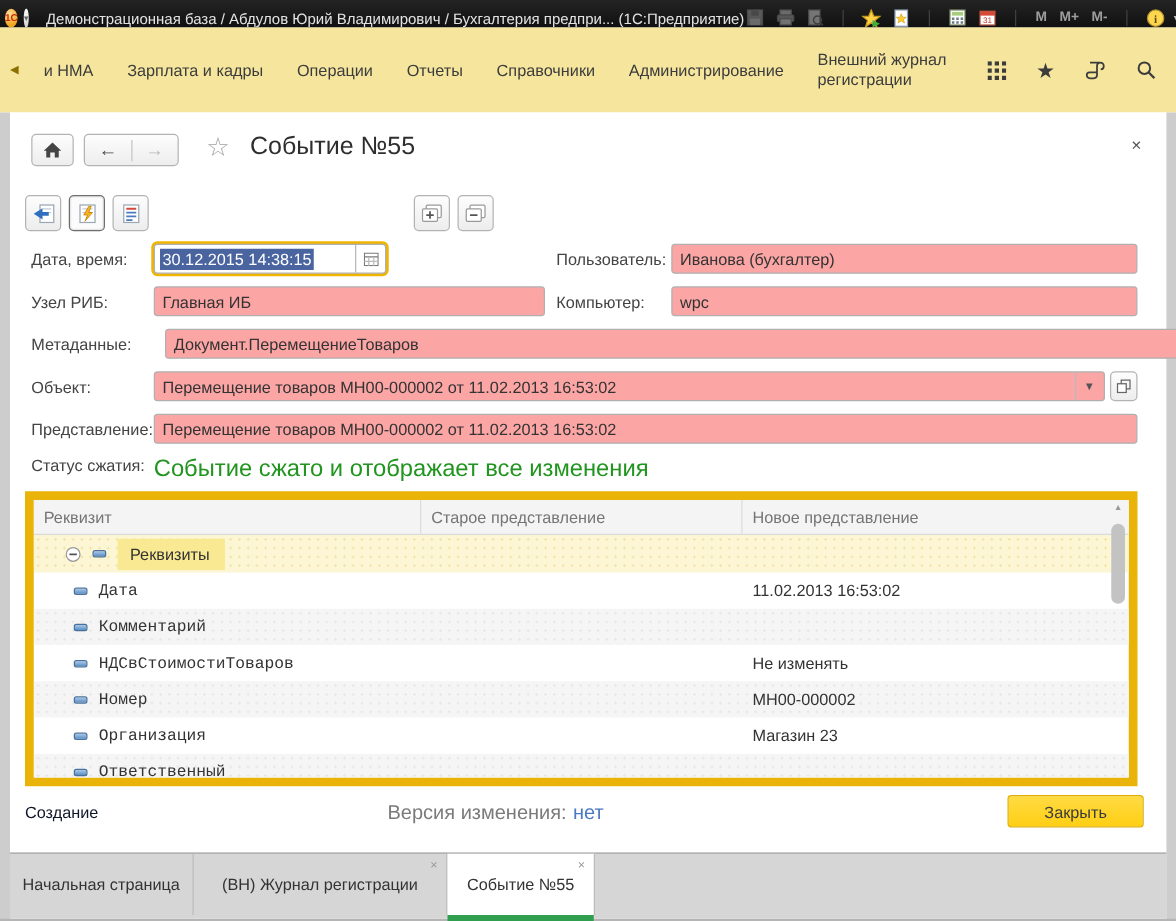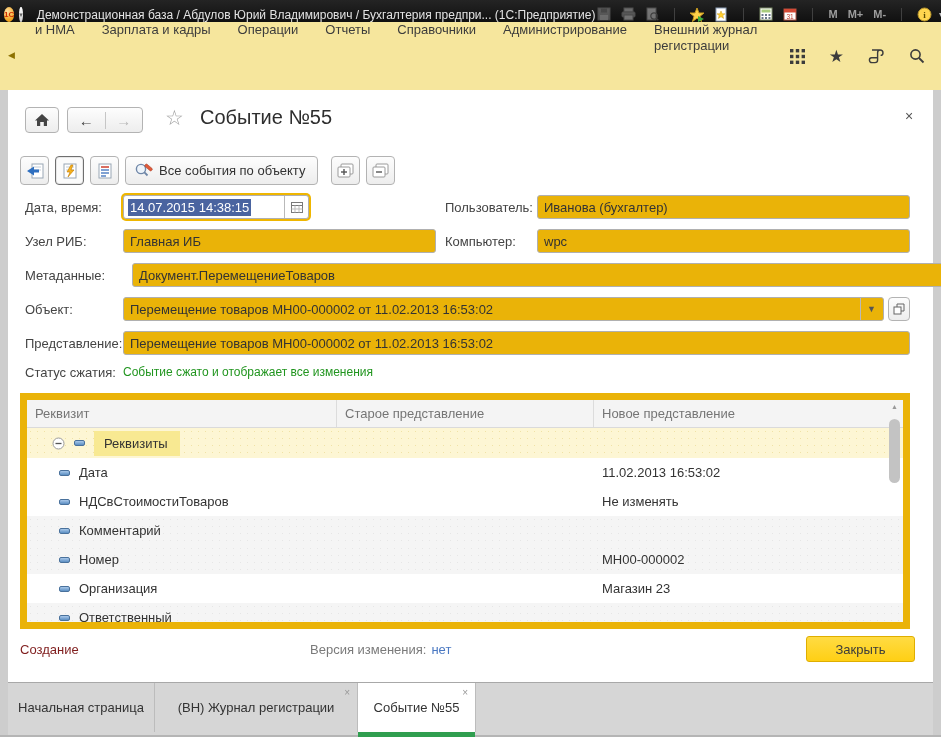--- a/index.html
+++ b/index.html
@@ -22,21 +22,21 @@
   .tb-sep { width:1px; height:13px; background:#404040; margin:0 7px; }
   .tb-title { font-size:12px; color:#e3e3e3; white-space:nowrap; }
   .tb-right { margin-left:auto; display:flex; align-items:center; gap:6px; padding-right:5px; }
   .tb-ico { display:flex; align-items:center; justify-content:center; width:18px; height:16px; }
   .tb-disabled { opacity:.4; filter:grayscale(1); }
   .tb-mem { font-size:11px; font-weight:bold; color:#9d9d9d; width:auto; padding:0 2px; }
   .tb-caret { color:#bfbfbf; font-size:8px; width:8px; }
   
   .menubar { position:absolute; top:22px; left:0; width:941px; height:68px; background:#f6e69d; }
   .mb-scroll { position:absolute; left:8px; top:28px; color:#8d7100; font-size:9px; }
-  .mb-items { position:absolute; left:35px; top:0; height:68px; display:flex; gap:27px;
+  .mb-items { position:absolute; left:35px; top:0; height:68px; display:flex; align-items:center; gap:27px;
     font-size:13px; color:#3c3c3c; }
   .mb-item { cursor:default; white-space:nowrap; }
   .mb-item.wrap { white-space:normal; width:112px; line-height:1.25; }
   .mb-right { position:absolute; right:16px; top:0; height:68px; display:flex; align-items:center; gap:24px; color:#3c3c3c; }
   .mb-star { font-size:17px; }
   
   .frame-left, .frame-right { position:absolute; top:90px; width:8px; height:647px; background:#cdcdcd; }
   .frame-left { left:0; } .frame-right { right:0; }
   .frame-bottom { position:absolute; left:0; bottom:0; width:941px; height:2px; background:#b5b5b5; }
   
@@ -52,60 +52,60 @@
   .fav-star { position:absolute; left:157px; top:16px; font-size:21px; color:#a3a3a3; }
   .page-title { position:absolute; left:192px; top:16px; font-size:20px; color:#2e2e2e; }
   .page-close { position:absolute; left:897px; top:18px; font-size:14px; color:#555; cursor:pointer; }
   
   .toolbar-btn { position:absolute; top:66px; width:29px; height:29px; }
   .toolbar-btn.pressed { border:1px solid #6f6f6f; background:#fbfbfb; box-shadow:inset 0 0 0 1px #e7e7e7; }
   .events-btn { position:absolute; top:66px; left:117px; height:29px; padding:0 12px 0 8px; font-size:13px; color:#333; gap:6px; }
   
   .flabel { position:absolute; font-size:13px; color:#444; }
   .finput {
-    position:absolute; height:24px; border:1px solid #b0b0b0; border-radius:3px; background:#eab308;
+    position:absolute; height:24px; border:1px solid #b0b0b0; border-radius:3px; background:#fca5a5;
     font-family:"Liberation Sans",sans-serif; font-size:13px; color:#333; padding:0 6px;
   }
   input.finput { outline:none; }
   .date-wrap {
     position:absolute; left:115px; top:105px; width:186px; height:24px; border:1px solid #b0b0b0;
     border-radius:3px; background:#fff; display:flex; align-items:center;
     box-shadow:0 0 0 2px #efb600; }
   .date-text { flex:1; padding:0 4px; font-size:13px; }
   .date-sel { background:#4a64a0; color:#fff; padding:1px 2px; }
   .date-pick { width:24px; height:22px; border-left:1px solid #b9b9b9; display:flex; align-items:center; justify-content:center; cursor:pointer; }
   .obj-dd { position:absolute; left:846px; top:106px; width:22px; height:22px; display:flex; align-items:center; justify-content:center;
     border-left:1px solid #b9b9b9; color:#555; font-size:9px; cursor:pointer; }
   .open-btn { position:absolute; left:880px; top:207px; width:22px; height:24px; }
-  .status-green { position:absolute; left:115px; top:275px; font-size:12px; color:#21951f; }
+  .status-green { position:absolute; left:115px; top:275px; font-size:19px; color:#21951f; }
   
   .tbl { position:absolute; left:12px; top:303px; width:890px; height:236px; border:7px solid #eab308; font-size:13px; overflow:hidden; }
   .tbl-head { display:flex; height:28px; background:#f4f4f4; color:#757575; border-bottom:1px solid #dadada; }
   .hc { padding:6px 8px; }
   .c1 { width:310px; border-right:1px solid #dcdcdc; }
   .c2 { width:257px; border-right:1px solid #dcdcdc; }
   .c3 { flex:1; }
   .trow { display:flex; height:29px; align-items:center; }
   .trow.alt { background-color:#f5f5f5;
     background-image:radial-gradient(#e6e6e6 0.8px, transparent 0.9px); background-size:7px 7px; }
   .grow { display:flex; height:30px; align-items:center; background-color:#fdf6d4;
     background-image:radial-gradient(#f0e2a6 0.8px, transparent 0.9px); background-size:7px 7px;
     padding-left:25px; }
   .glabel { background:#f8e992; padding:5px 12px 5px 10px; margin-left:9px; color:#333; }
-  .attr-cell { width:310px; display:flex; align-items:center; padding-left:32px; }
+  .attr-cell { width:310px; display:flex; align-items:center; padding-left:32px;font-family:Liberation Mono, monospace; }
   .old-cell { width:257px; padding-left:8px; }
   .new-cell { flex:1; padding-left:8px; }
   .dash-ico { width:11px; height:6px; border-radius:2px; margin-right:9px; flex:0 0 auto;
     background:linear-gradient(#a9c8ea,#5b8ec2); border:1px solid #49719c; }
   .tbl-scroll { position:absolute; top:1px; right:1px; width:15px; height:233px; }
   .sc-arrow { position:absolute; left:0; width:15px; text-align:center; font-size:7px; color:#999; }
   .sc-thumb { position:absolute; top:18px; left:2px; width:11px; height:64px; background:#c3c3c3; border-radius:6px; }
   
-  .foot-type { position:absolute; left:12px; top:552px; font-size:13px; color:#7f1d1d; }
-  .foot-version { position:absolute; left:302px; top:552px; font-size:13px; color:#7a7a7a; }
+  .foot-type { position:absolute; left:12px; top:552px; font-size:13px; color:#0f172a; }
+  .foot-version { position:absolute; left:302px; top:552px; font-size:16px; color:#7a7a7a; }
   .foot-version a { color:#4a78c2; text-decoration:none; margin-left:5px; cursor:pointer; }
   .close-btn { position:absolute; left:798px; top:546px; width:109px; height:26px;
     background:linear-gradient(#ffdb43,#ffcf14); border:1px solid #dfae00; border-radius:3px;
     font-size:13px; font-weight:normal; color:#3b3b3b; display:flex; align-items:center; justify-content:center; cursor:pointer; }
   
   .tabbar { position:absolute; left:8px; top:682px; width:925px; height:53px; background:#d6d6d6; border-top:1px solid #a8a8a8; display:flex; }
   .tab { position:relative; height:49px; display:flex; align-items:center; justify-content:center;
     font-size:13px; color:#333; border-right:1px solid #bcbcbc; cursor:pointer; }
   .tab1 { width:147px; } .tab2 { width:203px; } .tab3 { width:118px; }
   .tab.active { background:#fff; border-right:1px solid #bcbcbc; }
@@ -273,48 +273,40 @@
   </div>
   <div class="btn toolbar-btn" style="left:82px">
     <svg width="16" height="16">
         <rect x="2" y="1" width="12" height="14" fill="#fff" stroke="#9aa7b5"></rect>
         <line x1="4" y1="4" x2="12" y2="4" stroke="#d04a3a" stroke-width="1.6"></line>
         <line x1="4" y1="7" x2="12" y2="7" stroke="#4a7ac0" stroke-width="1.4"></line>
         <line x1="4" y1="10" x2="12" y2="10" stroke="#4a7ac0" stroke-width="1.4"></line>
         <line x1="4" y1="13" x2="9" y2="13" stroke="#4a7ac0" stroke-width="1.4"></line>
       </svg>
   </div>
-  <div class="btn events-btn">
-    <svg width="19" height="17">
-        <circle cx="7" cy="7" r="4.6" fill="#eef4fa" stroke="#6f87a8" stroke-width="1.4"></circle>
-        <line x1="10.2" y1="10.2" x2="13.5" y2="13.5" stroke="#6f87a8" stroke-width="1.8"></line>
-        <rect x="10.5" y="3.5" width="8.5" height="3" rx="1" transform="rotate(40 14 5)" fill="#e05a3a" stroke="#a53a20" stroke-width="0.5"></rect>
-      </svg>
-    <span>Все события по объекту</span>
-  </div>
   <div class="btn toolbar-btn" style="left:323px">
     <svg width="17" height="15">
         <rect x="4" y="1" width="12" height="10" rx="1" fill="#fff" stroke="#9a9a9a"></rect>
         <rect x="1" y="4" width="12" height="10" rx="1" fill="#fff" stroke="#9a9a9a"></rect>
         <line x1="7" y1="9" x2="7" y2="9" stroke="none"></line>
         <line x1="4" y1="9" x2="10" y2="9" stroke="#555" stroke-width="1.4"></line>
         <line x1="7" y1="6" x2="7" y2="12" stroke="#555" stroke-width="1.4"></line>
       </svg>
   </div>
   <div class="btn toolbar-btn" style="left:358px">
     <svg width="17" height="15">
         <rect x="4" y="1" width="12" height="10" rx="1" fill="#fff" stroke="#9a9a9a"></rect>
         <rect x="1" y="4" width="12" height="10" rx="1" fill="#fff" stroke="#9a9a9a"></rect>
         <line x1="4" y1="9" x2="10" y2="9" stroke="#555" stroke-width="1.4"></line>
       </svg>
   </div>
 
   <span class="flabel" style="left:17px; top:110px">Дата, время:</span>
   <div class="date-wrap">
-    <span class="date-text"><span class="date-sel">14.07.2015 14:38:15</span></span>
+    <span class="date-text"><span class="date-sel">30.12.2015 14:38:15</span></span>
     <span class="date-pick">
       <svg width="12" height="11">
           <rect x="0.5" y="0.5" width="11" height="10" fill="#fff" stroke="#7a7a7a"></rect>
           <line x1="0.5" y1="3.5" x2="11.5" y2="3.5" stroke="#7a7a7a"></line>
           <line x1="4" y1="3.5" x2="4" y2="10.5" stroke="#bdbdbd"></line>
           <line x1="8" y1="3.5" x2="8" y2="10.5" stroke="#bdbdbd"></line>
           <line x1="0.5" y1="7" x2="11.5" y2="7" stroke="#bdbdbd"></line>
         </svg>
     </span>
   </div>
@@ -364,35 +356,35 @@
     </div>
 
     <div class="trow">
       <div class="attr-cell">
           <span class="dash-ico"></span>
           <span>Дата</span>
         </div>
       <div class="old-cell"></div>
       <div class="new-cell">11.02.2013 16:53:02</div>
     </div>
+    <div class="trow alt">
+      <div class="attr-cell">
+          <span class="dash-ico"></span>
+          <span>Комментарий</span>
+        </div>
+      <div class="old-cell"></div>
+      <div class="new-cell"></div>
+    </div>
     <div class="trow">
       <div class="attr-cell">
           <span class="dash-ico"></span>
           <span>НДСвСтоимостиТоваров</span>
         </div>
       <div class="old-cell"></div>
       <div class="new-cell">Не изменять</div>
-    </div>
-    <div class="trow alt">
-      <div class="attr-cell">
-          <span class="dash-ico"></span>
-          <span>Комментарий</span>
-        </div>
-      <div class="old-cell"></div>
-      <div class="new-cell"></div>
     </div>
     <div class="trow alt">
       <div class="attr-cell">
           <span class="dash-ico"></span>
           <span>Номер</span>
         </div>
       <div class="old-cell"></div>
       <div class="new-cell">МН00-000002</div>
     </div>
     <div class="trow">

